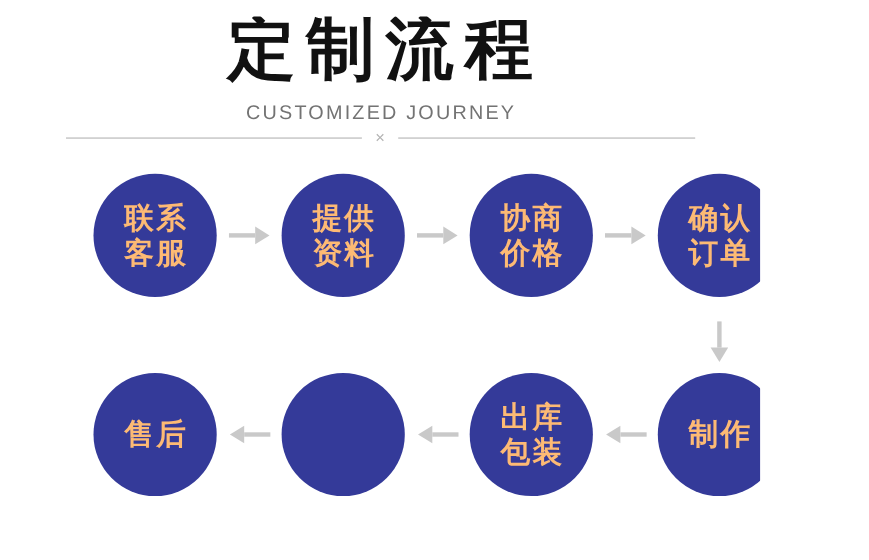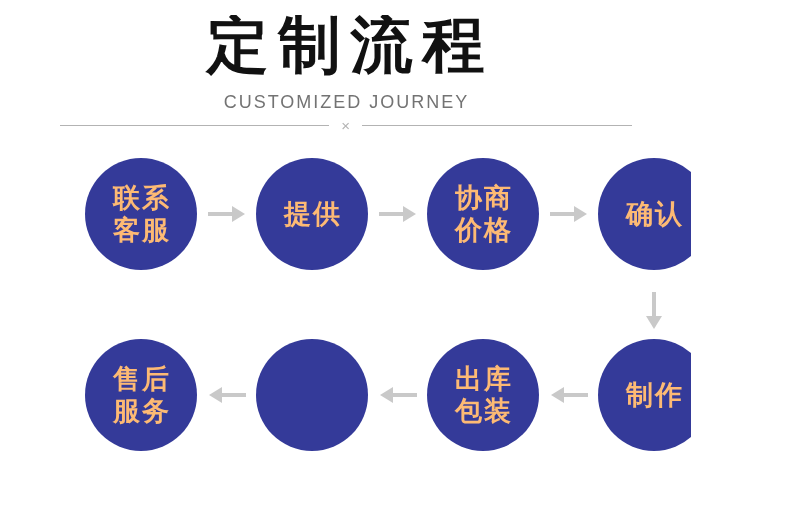--- a/index.html
+++ b/index.html
@@ -131,20 +131,21 @@
     </div>
     <div class="arrow-slot arrow-right">
       <svg class="arrow-svg" width="38" height="18" viewBox="0 0 38 18">
         <rect class="shape" x="0" y="7" width="24" height="4"></rect>
         <polygon class="shape" points="24,1 37,9 24,17"></polygon>
       </svg>
     </div>
     <div class="circle">
       <div class="circle-text">
         <span>提供</span>
+        <span>资料</span>
       </div>
     </div>
     <div class="arrow-slot arrow-right">
       <svg class="arrow-svg" width="38" height="18" viewBox="0 0 38 18">
         <rect class="shape" x="0" y="7" width="24" height="4"></rect>
         <polygon class="shape" points="24,1 37,9 24,17"></polygon>
       </svg>
     </div>
     <div class="circle">
       <div class="circle-text">
@@ -154,36 +155,36 @@
     </div>
     <div class="arrow-slot arrow-right">
       <svg class="arrow-svg" width="38" height="18" viewBox="0 0 38 18">
         <rect class="shape" x="0" y="7" width="24" height="4"></rect>
         <polygon class="shape" points="24,1 37,9 24,17"></polygon>
       </svg>
     </div>
     <div class="circle">
       <div class="circle-text">
         <span>确认</span>
+        <span>订单</span>
       </div>
     </div>
   </div>
 
   <div class="down-arrow-wrap">
     <svg class="arrow-svg" width="38" height="18" viewBox="0 0 38 18">
       <rect class="shape" x="0" y="7" width="24" height="4"></rect>
       <polygon class="shape" points="24,1 37,9 24,17"></polygon>
     </svg>
   </div>
 
   <div class="flow-row row-2">
     <div class="circle">
       <div class="circle-text">
         <span>售后</span>
-        <span>服务</span>
       </div>
     </div>
     <div class="arrow-slot arrow-left">
       <svg class="arrow-svg" width="38" height="18" viewBox="0 0 38 18">
         <rect class="shape" x="0" y="7" width="24" height="4"></rect>
         <polygon class="shape" points="24,1 37,9 24,17"></polygon>
       </svg>
     </div>
     <div class="circle">
       <div class="circle-text">

